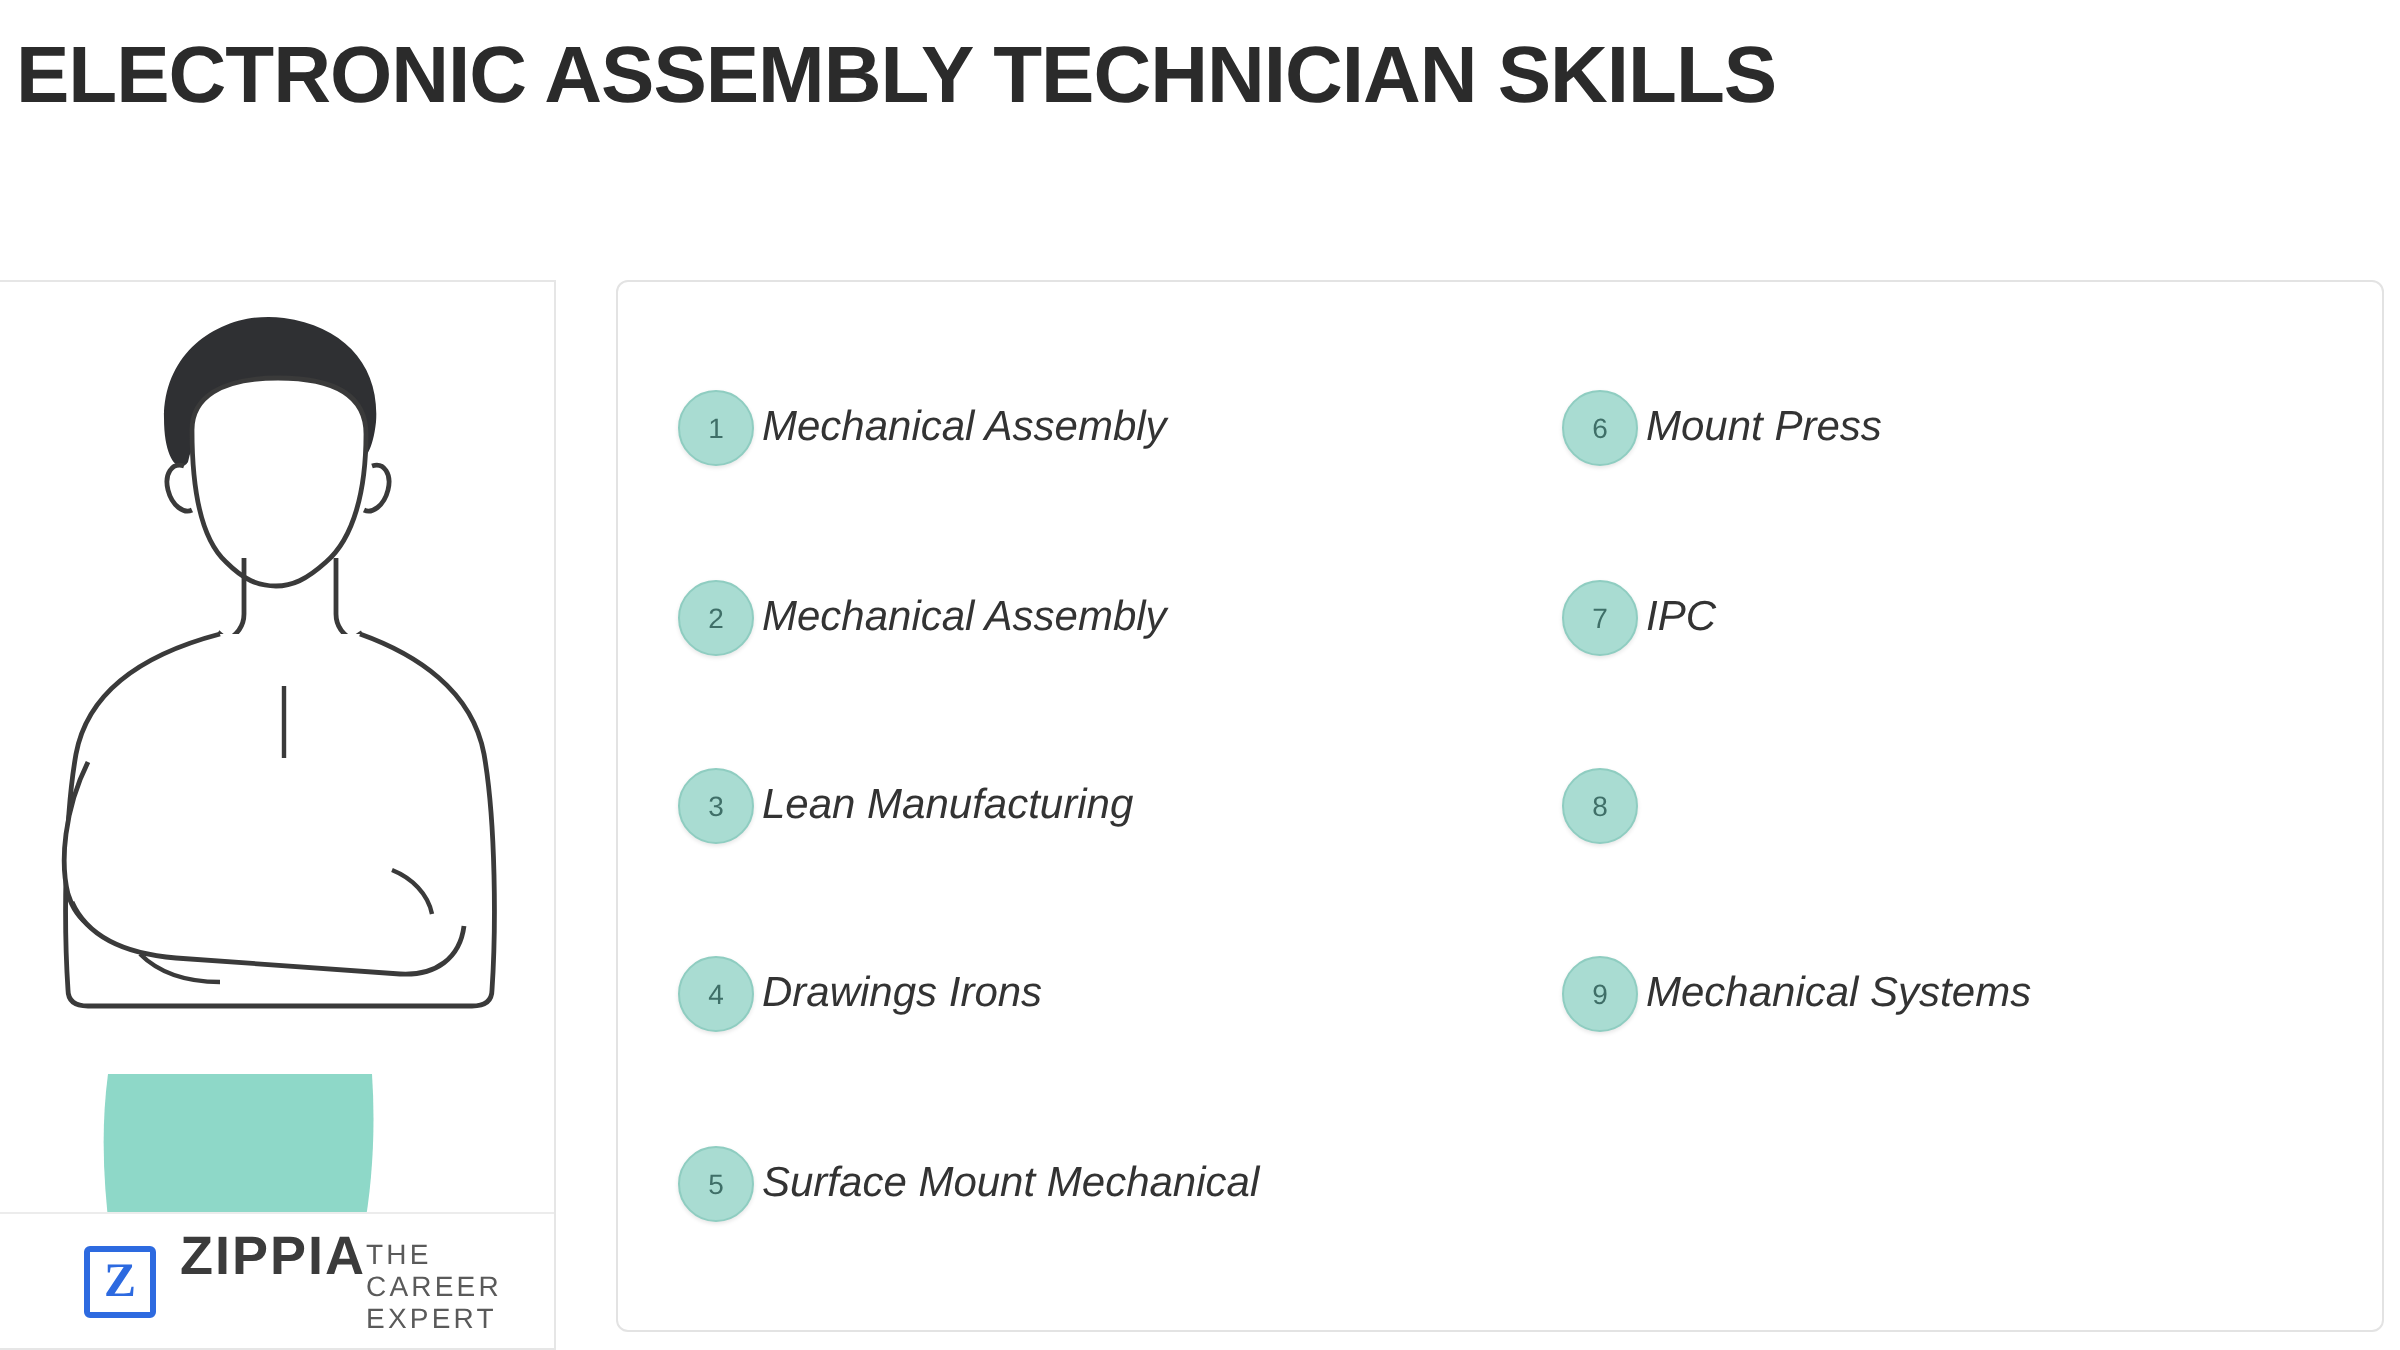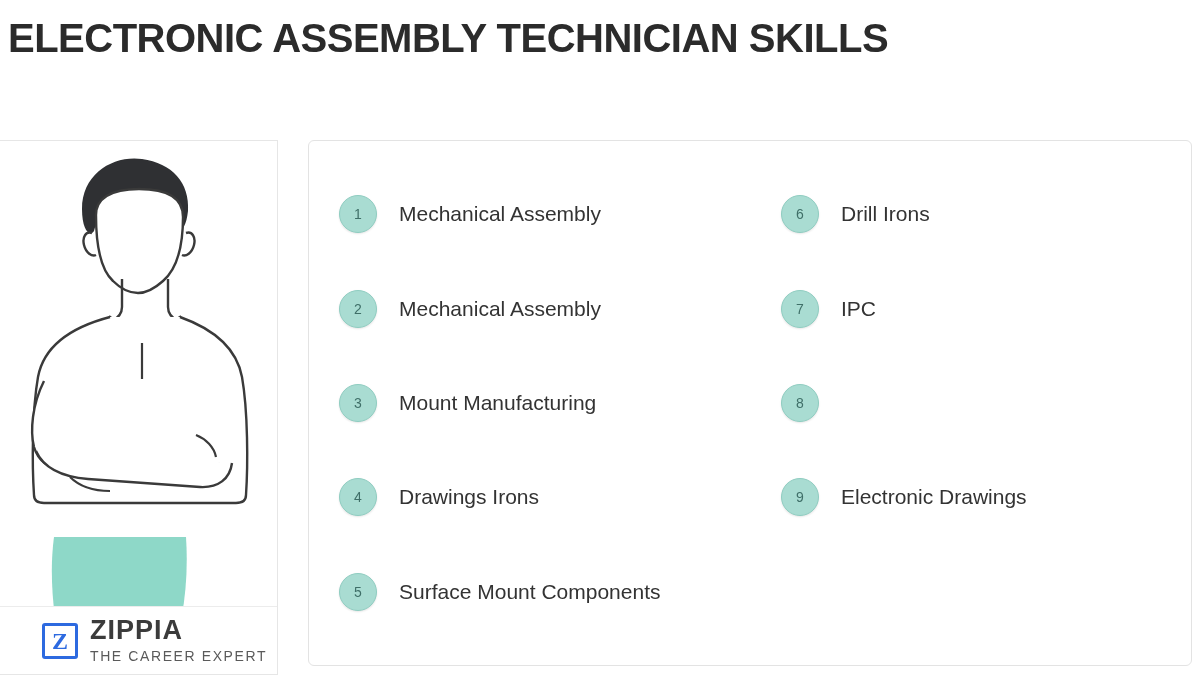--- a/index.html
+++ b/index.html
@@ -77,21 +77,21 @@
     justify-content: center;
     font-size: 24px;
     font-weight: 700;
     color: #2d6ae0;
     font-family: "Liberation Serif", serif;
     line-height: 1;
   }
   .logo-text {
     margin-left: 12px;
     display: flex;
-    flex-direction: column;
+    flex-direction: row;
     justify-content: flex-start;
   }
   .logo-name {
     font-size: 27px;
     font-weight: 700;
     color: #3b3b3b;
     letter-spacing: 1px;
     line-height: 1;
   }
   .logo-tag {
@@ -135,24 +135,25 @@
     border: 1px solid #8fcdc1;
     color: #3f6f68;
     font-size: 14px;
     display: flex;
     align-items: center;
     justify-content: center;
     flex: 0 0 auto;
     box-shadow: 0 1px 2px rgba(0,0,0,0.10);
   }
   .skill-label {
-    margin-left: 22px;
+    margin-left: 4px;
     font-size: 21px;
     color: #333333;
     white-space: nowrap;
+    font-style: italic;
   }
 </style>
 </head>
 <body>
 
 <div class="page">
 
   <div class="title">ELECTRONIC ASSEMBLY TECHNICIAN SKILLS</div>
 
   <div class="illustration-panel">
@@ -201,43 +202,43 @@
       <div class="skill-item" style="grid-column:1; grid-row:1;">
         <div class="badge">1</div>
         <div class="skill-label">Mechanical Assembly</div>
       </div>
       <div class="skill-item" style="grid-column:1; grid-row:2;">
         <div class="badge">2</div>
         <div class="skill-label">Mechanical Assembly</div>
       </div>
       <div class="skill-item" style="grid-column:1; grid-row:3;">
         <div class="badge">3</div>
-        <div class="skill-label">Mount Manufacturing</div>
+        <div class="skill-label">Lean Manufacturing</div>
       </div>
       <div class="skill-item" style="grid-column:1; grid-row:4;">
         <div class="badge">4</div>
         <div class="skill-label">Drawings Irons</div>
       </div>
       <div class="skill-item" style="grid-column:1; grid-row:5;">
         <div class="badge">5</div>
-        <div class="skill-label">Surface Mount Components</div>
+        <div class="skill-label">Surface Mount Mechanical</div>
       </div>
 
       <div class="skill-item col2" style="grid-column:2; grid-row:1;">
         <div class="badge">6</div>
-        <div class="skill-label">Drill Irons</div>
+        <div class="skill-label">Mount Press</div>
       </div>
       <div class="skill-item col2" style="grid-column:2; grid-row:2;">
         <div class="badge">7</div>
         <div class="skill-label">IPC</div>
       </div>
       <div class="skill-item col2" style="grid-column:2; grid-row:3;">
         <div class="badge">8</div>
       </div>
       <div class="skill-item col2" style="grid-column:2; grid-row:4;">
         <div class="badge">9</div>
-        <div class="skill-label">Electronic Drawings</div>
+        <div class="skill-label">Mechanical Systems</div>
       </div>
 
     </div>
   </div>
 
 </div>
 
 </body></html>

